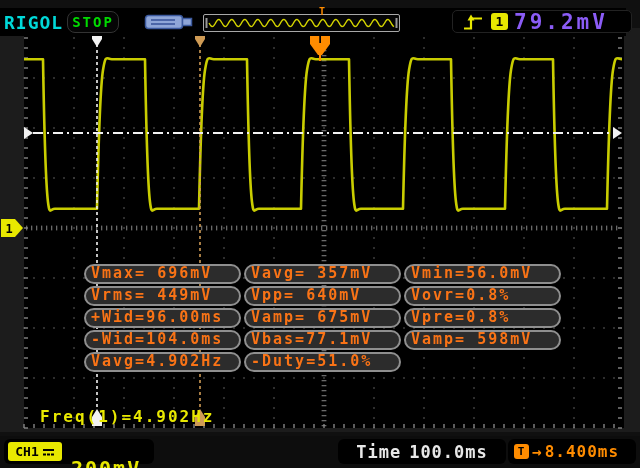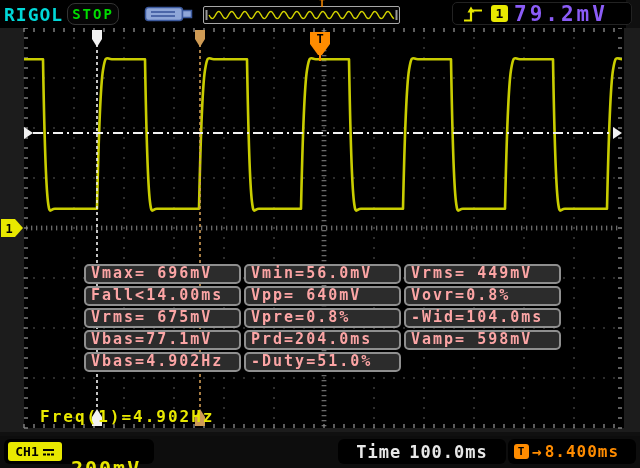--- a/index.html
+++ b/index.html
@@ -3,39 +3,39 @@
 <meta charset="utf-8">
 <style>
   html,body{margin:0;padding:0;}
   body{
     width:640px;height:468px;position:relative;overflow:hidden;
     background:#101010;
     font-family:"DejaVu Sans Mono","Liberation Mono",monospace;
   }
   .abs{position:absolute;}
   
-  #header{left:0;top:0;width:626px;height:28px;background:#000;z-index:5;}
+  #header{left:0;top:8px;width:626px;height:28px;background:#000;z-index:5;}
   #brand{left:4px;top:4px;font:bold 18px "DejaVu Sans Mono",monospace;letter-spacing:1px;color:#00d8d8;}
   #stop-btn{left:67px;top:3px;width:50px;height:20px;background:#050505;border:1px solid #333;border-radius:8px;
             color:#00dc00;font:bold 14px "DejaVu Sans Mono",monospace;letter-spacing:2px;text-align:center;line-height:20px;}
   #usb-icon{left:144px;top:4px;}
   #preview-box{left:203px;top:6px;width:195px;height:16px;background:#050505;border:1px solid #a8a8a8;border-radius:2px;}
   #preview-tmark{left:315px;top:-2px;width:14px;height:10px;color:#ff8c00;font:bold 10px "DejaVu Sans Mono",monospace;text-align:center;}
   #trig-box{left:452px;top:2px;width:180px;height:23px;background:#000;border:1px solid #222;border-radius:5px;
             display:flex;align-items:center;gap:6px;padding-left:8px;box-sizing:border-box;}
   #trig-src-badge{width:17px;height:17px;background:#e8e800;border-radius:3px;color:#000;
             font:bold 13px "DejaVu Sans Mono",monospace;text-align:center;line-height:17px;}
   #trig-level{color:#8b5cf6;font:bold 21px "DejaVu Sans Mono",monospace;letter-spacing:3px;}
   
   #scope{left:0;top:28px;z-index:1;}
   
   #measure-panel{left:84px;top:264px;display:grid;grid-template-columns:157px 157px 157px;
                  gap:2px 3px;z-index:3;}
-  .mcell{box-sizing:border-box;height:20px;background:#2c2c2c;border:2px solid #8f8f8f;border-radius:5px;
-         color:#fca5a5;font:bold 15px "DejaVu Sans Mono",monospace;letter-spacing:2px;
+  .mcell{box-sizing:border-box;height:20px;background:#2c2c2c;border:2px solid #8f8f8f;border-radius:10px;
+         color:#f97316;font:bold 15px "DejaVu Sans Mono",monospace;letter-spacing:2px;
          line-height:15px;padding:0 0 0 5px;white-space:nowrap;overflow:visible;}
   #freq-readout{left:40px;top:407px;color:#e8e800;font:bold 16px "DejaVu Sans Mono",monospace;
                 letter-spacing:2px;z-index:3;}
   
   #footer{left:0;top:436px;width:640px;height:32px;background:#0d0d0d;z-index:5;}
   #ch-box{left:4px;top:3px;width:150px;height:25px;background:#000;border-radius:6px;
           display:flex;align-items:center;gap:9px;padding-left:4px;box-sizing:border-box;}
   #ch-badge{width:54px;height:19px;background:#e8e800;border-radius:3px;display:flex;align-items:center;
             justify-content:center;gap:3px;}
   #ch-badge .lbl{color:#000;font:bold 13px "DejaVu Sans Mono",monospace;}
@@ -1288,32 +1288,32 @@
       <text x="320" y="15" text-anchor="middle" fill="#000" font-family="DejaVu Sans Mono, monospace" font-size="12" font-weight="bold">T</text>
     </g>
     <g>
       <polygon points="1,191 15,191 23,200 15,209 1,209" fill="#e8e800"></polygon>
       <text x="9" y="204.5" text-anchor="middle" fill="#000" font-family="DejaVu Sans Mono, monospace" font-size="12" font-weight="bold">1</text>
     </g>
   </svg>
 
 <div id="measure-panel" class="abs">
     <div class="mcell">Vmax= 696mV</div>
+    <div class="mcell">Vavg= 357mV</div>
     <div class="mcell">Vmin=56.0mV</div>
     <div class="mcell">Vrms= 449mV</div>
-    <div class="mcell">Fall&lt;14.00ms</div>
     <div class="mcell">Vpp= 640mV</div>
     <div class="mcell">Vovr=0.8%</div>
-    <div class="mcell">Vrms= 675mV</div>
+    <div class="mcell">+Wid=96.00ms</div>
+    <div class="mcell">Vamp= 675mV</div>
     <div class="mcell">Vpre=0.8%</div>
     <div class="mcell">-Wid=104.0ms</div>
     <div class="mcell">Vbas=77.1mV</div>
-    <div class="mcell">Prd=204.0ms</div>
     <div class="mcell">Vamp= 598mV</div>
-    <div class="mcell">Vbas=4.902Hz</div>
+    <div class="mcell">Vavg=4.902Hz</div>
     <div class="mcell">-Duty=51.0%</div>
   </div>
 <div id="freq-readout" class="abs">Freq(1)=4.902Hz</div>
 
 <div id="footer" class="abs">
   <div id="ch-box" class="abs">
     <div id="ch-badge">
       <span class="lbl">CH1</span>
       <svg width="13" height="12">
         <rect x="1" y="3" width="11" height="2" fill="#000"></rect>

